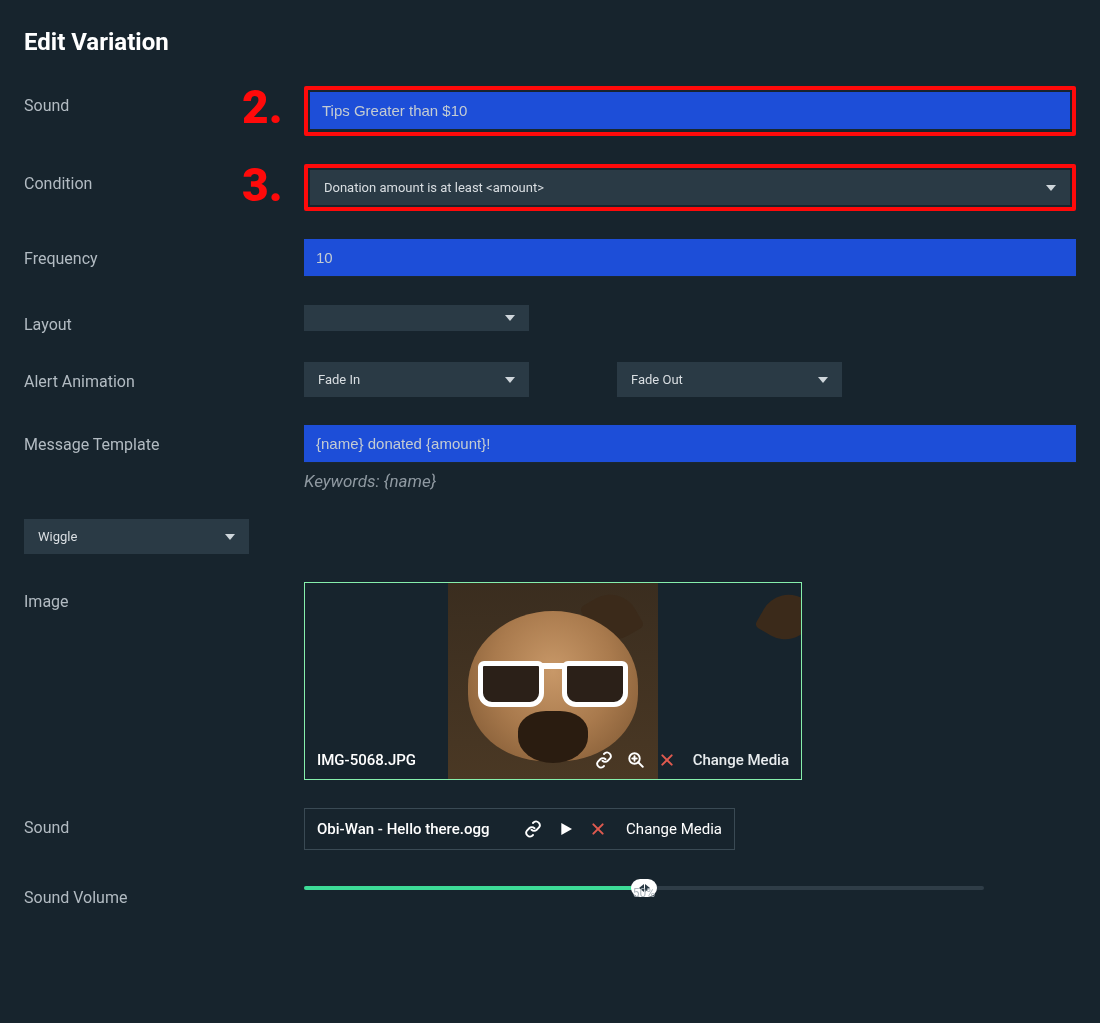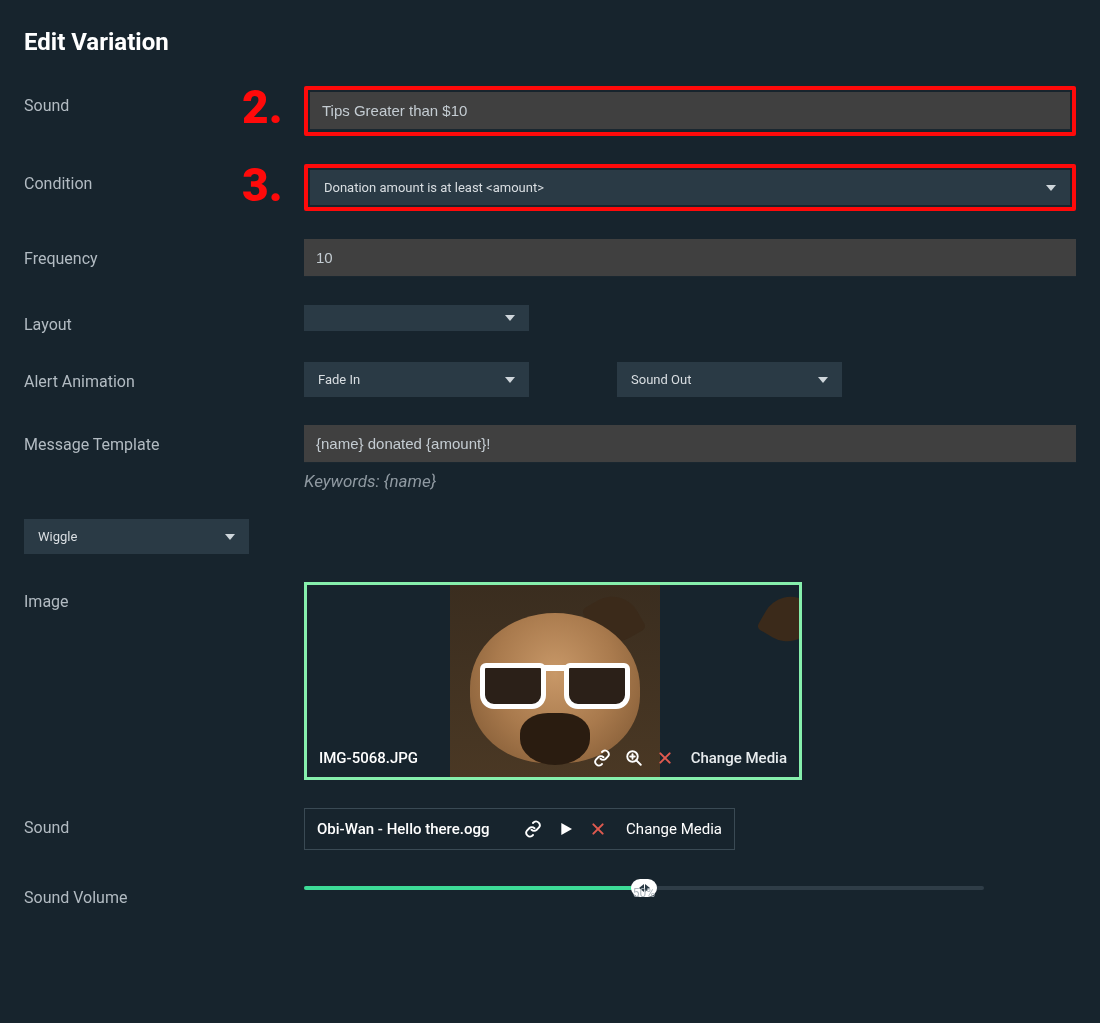--- a/index.html
+++ b/index.html
@@ -45,21 +45,21 @@
       font-weight: 900;
       z-index: 5;
     }
     .highlight-box {
       border: 4px solid #ff0a0a;
       border-radius: 2px;
       padding: 2px;
     }
     .text-input {
       width: 100%;
-      background: #404040;
+      background: #1d4ed8;
       border: none;
       border-bottom: 1px solid #1a2730;
       color: #c4ccd2;
       font-size: 15px;
       padding: 10px 12px;
       outline: none;
     }
     .select {
       display: flex;
       align-items: center;
@@ -80,21 +80,21 @@
       border-top: 6px solid #cfd6db;
     }
     .anim-row { display: flex; gap: 88px; }
     .hint {
       font-style: italic;
       font-size: 17px;
       color: #8f99a1;
       margin-top: 8px;
     }
     .media-box {
-      border: 3px solid #86efac;
+      border: 1px solid #86efac;
       width: 498px;
       height: 198px;
       position: relative;
       display: flex;
       align-items: flex-end;
       overflow: hidden;
       background: #17242d;
     }
     .media-overlay {
       position: absolute;
@@ -264,21 +264,21 @@
 
 <div class="row">
   <div class="label-col">Alert Animation</div>
   <div class="field-col">
     <div class="anim-row">
       <div class="select small">
         <span>Fade In</span>
         <span class="caret"></span>
       </div>
       <div class="select small">
-        <span>Sound Out</span>
+        <span>Fade Out</span>
         <span class="caret"></span>
       </div>
     </div>
   </div>
 </div>
 
 <div class="row">
   <div class="label-col">Message Template</div>
   <div class="field-col">
     <input class="text-input" value="{name} donated {amount}!" style="">

